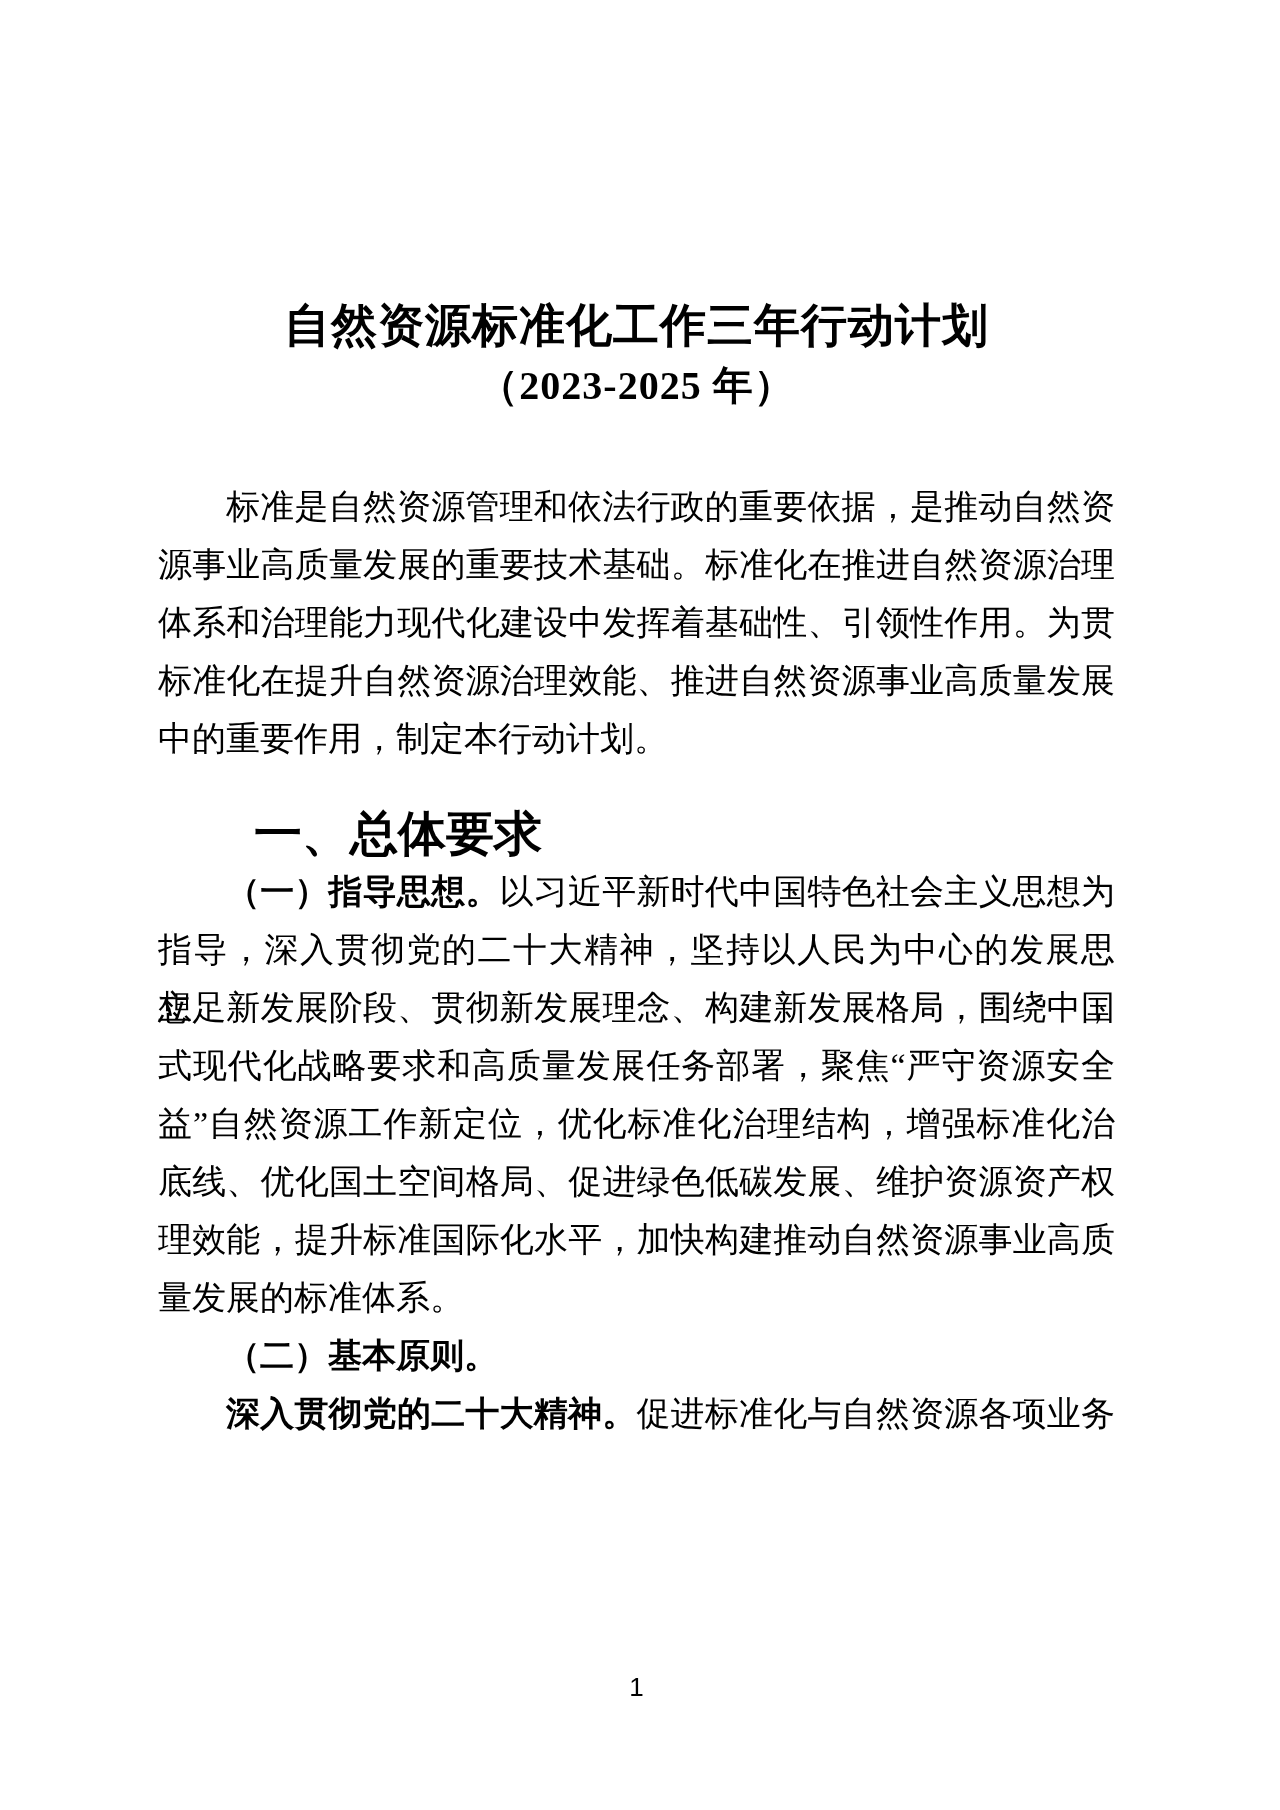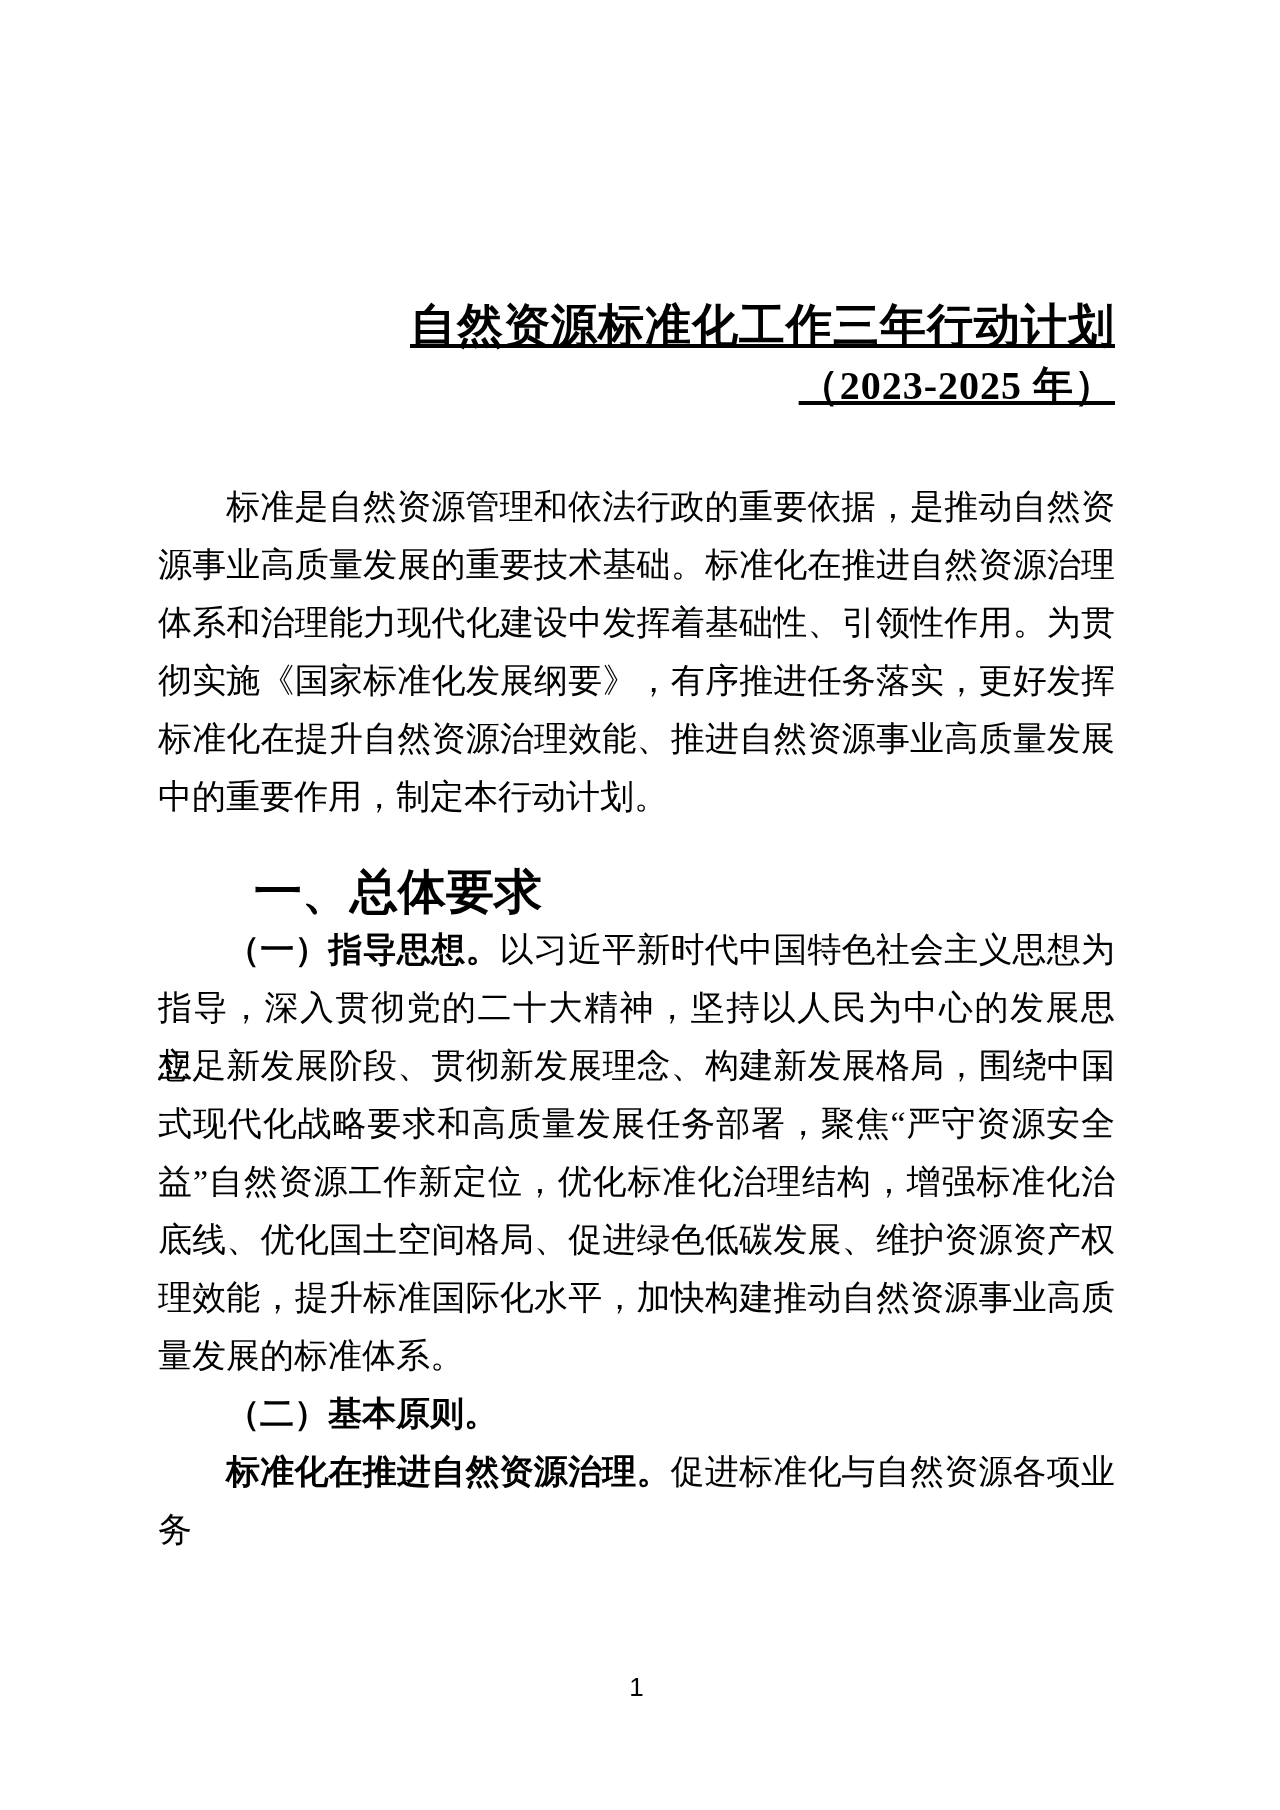--- a/index.html
+++ b/index.html
@@ -18,24 +18,23 @@
     font-family: "Liberation Serif", "DejaVu Serif", serif;
   }
   .content {
     position: absolute;
     left: 158px;
     top: 0;
     width: 957px;
   }
   .title-block {
     margin-top: 296px;
-    text-align: right;
+    text-align: center;
     font-weight: 700;
     letter-spacing: 1px;
-    text-decoration: underline;
   }
   .title-line1 {
     font-size: 46px;
     line-height: 60px;
     white-space: nowrap;
   }
   .title-line2 {
     font-size: 40px;
     line-height: 60px;
     white-space: nowrap;
@@ -84,30 +83,29 @@
 <div class="page">
   <div class="content">
     <div class="title-block">
       <div class="title-line1">自然资源标准化工作三年行动计划</div>
       <div class="title-line2">（2023-2025 年）</div>
     </div>
     <div class="body-block">
         <div class="line indent justify"><span>标准是自然资源管理和依法行政的重要依据，是推动自然资</span></div>
         <div class="line justify"><span>源事业高质量发展的重要技术基础。标准化在推进自然资源治理</span></div>
         <div class="line justify"><span>体系和治理能力现代化建设中发挥着基础性、引领性作用。为贯</span></div>
-        <div class="line justify"><span>彻实施《国家标准化发展纲要》，有序推进任务落实，更好发挥</span></div>
         <div class="line justify"><span>标准化在提升自然资源治理效能、推进自然资源事业高质量发展</span></div>
         <div class="line"><span>中的重要作用，制定本行动计划。</span></div>
         <div class="line heading indent gap-before"><span class="bold">一、总体要求</span></div>
         <div class="line indent justify"><span class="bold">（一）指导思想。</span><span>以习近平新时代中国特色社会主义思想为</span></div>
         <div class="line justify"><span>指导，深入贯彻党的二十大精神，坚持以人民为中心的发展思想，</span></div>
         <div class="line justify"><span>立足新发展阶段、贯彻新发展理念、构建新发展格局，围绕中国</span></div>
         <div class="line justify"><span>式现代化战略要求和高质量发展任务部署，聚焦“严守资源安全</span></div>
         <div class="line justify"><span>益”自然资源工作新定位，优化标准化治理结构，增强标准化治</span></div>
         <div class="line justify"><span>底线、优化国土空间格局、促进绿色低碳发展、维护资源资产权</span></div>
         <div class="line justify"><span>理效能，提升标准国际化水平，加快构建推动自然资源事业高质</span></div>
         <div class="line"><span>量发展的标准体系。</span></div>
         <div class="line indent"><span class="bold">（二）基本原则。</span></div>
-        <div class="line indent justify"><span class="bold">标准化在推进自然资源治理。</span><span>促进标准化与自然资源各项业务</span></div>
+        <div class="line indent justify"><span class="bold">深入贯彻党的二十大精神。</span><span>促进标准化与自然资源各项业务</span></div>
       </div>
   </div>
   <div class="footer">1</div>
 </div>
 
 </body></html>

